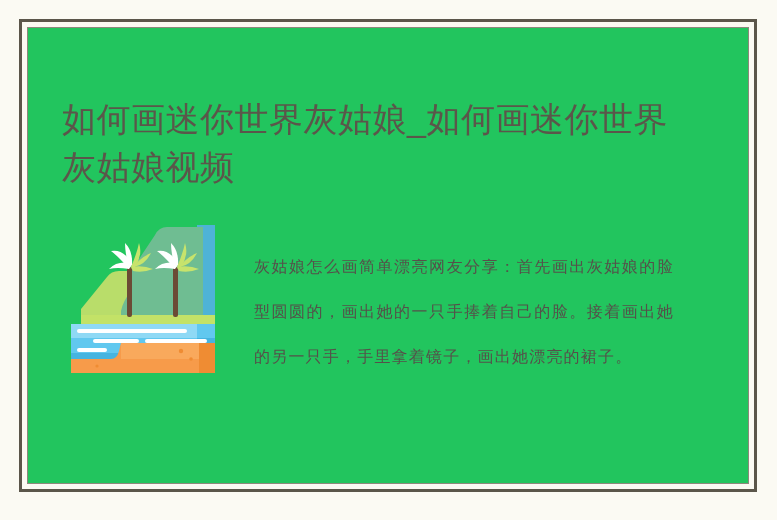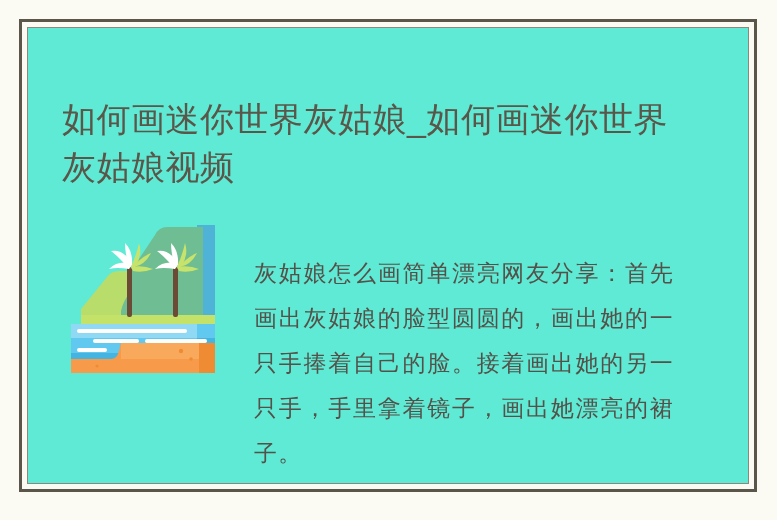--- a/index.html
+++ b/index.html
@@ -26,21 +26,21 @@
     background: #fbfaf3;
   }
   #card-inner {
     position: absolute;
     left: 5px;
     top: 5px;
     right: 5px;
     bottom: 5px;
     border: 1px solid #8d887c;
     box-sizing: border-box;
-    background: #5eead4;
+    background: #22c55e;
   }
 
   
   #article-title {
     position: absolute;
     left: 34px;
     top: 44px;
     width: 612px;
     font-size: 34px;
     line-height: 48px;
@@ -74,21 +74,21 @@
     width: 144px;
     height: 148px;
   }
 
   
   #article-paragraph {
     position: absolute;
     left: 192px;
     top: 12px;
     width: 420px;
-    font-size: 23px;
+    font-size: 16px;
     line-height: 45px;
     letter-spacing: 1.2px;
     color: #55514a;
     font-family: "DejaVu Sans", "Liberation Sans", sans-serif;
     text-align: justify;
     word-break: break-all;
   }
 </style>
 </head>
 <body>

